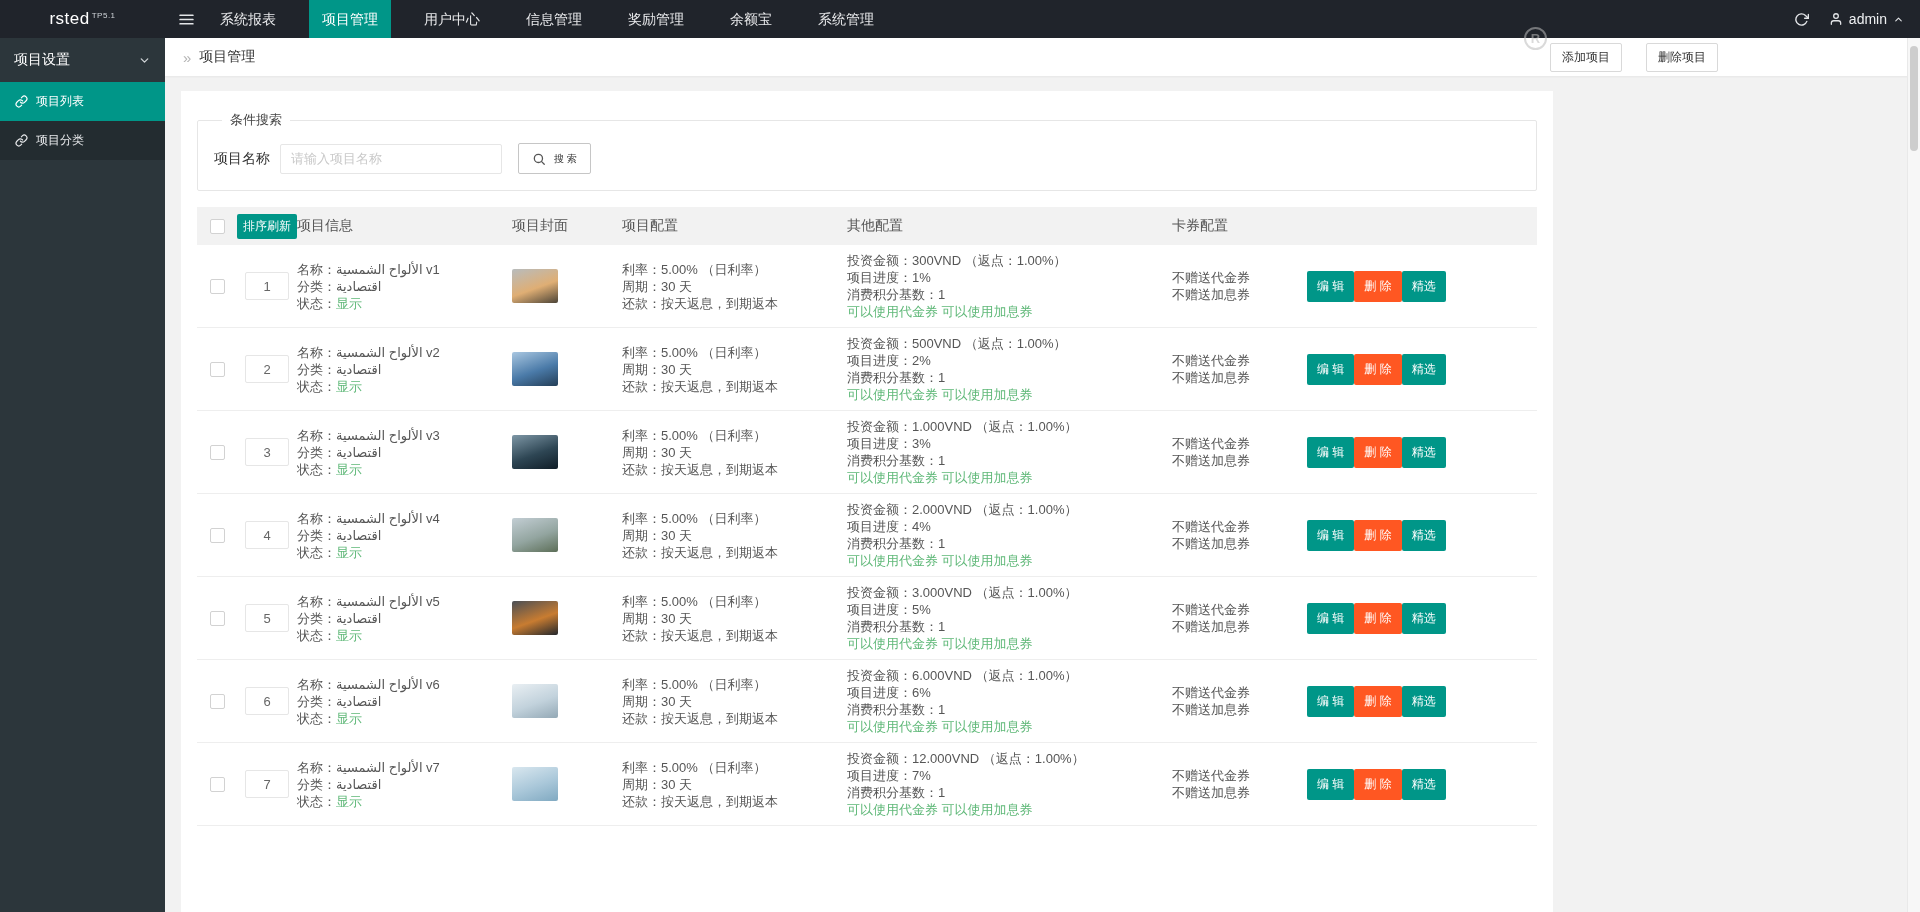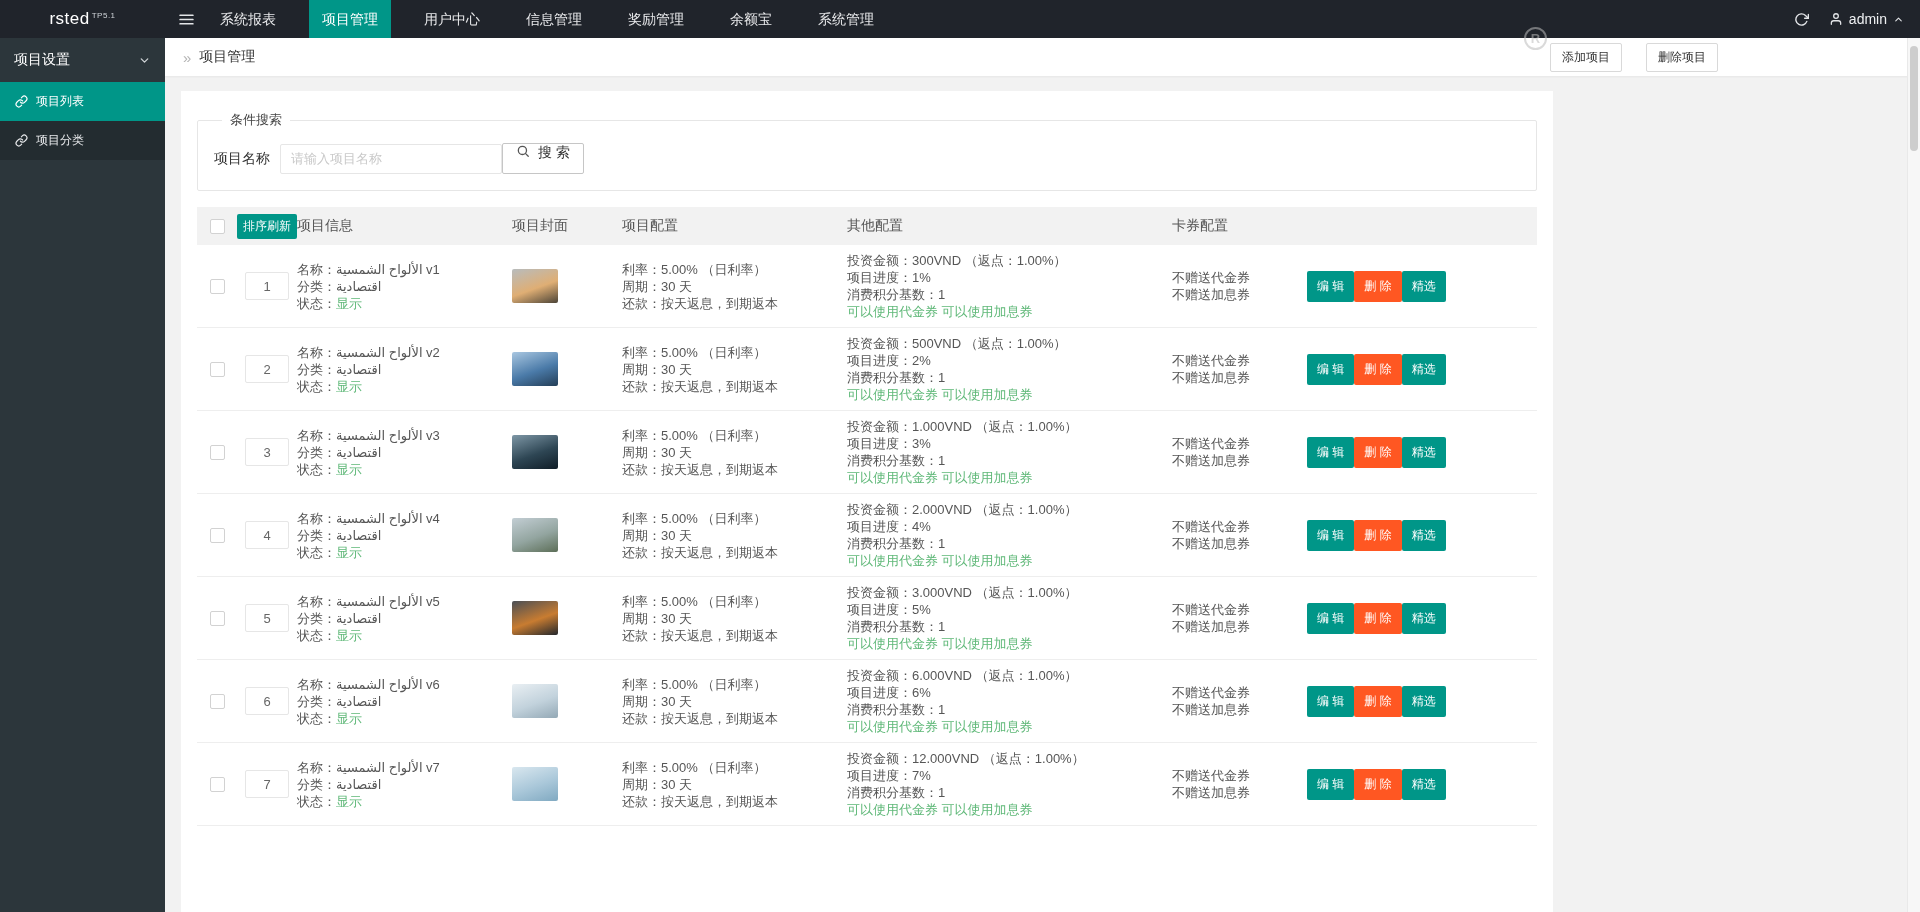--- a/index.html
+++ b/index.html
@@ -47,22 +47,22 @@
   .panel { background:#fff; width:1372px; min-height:850px; padding:18px 16px 10px; }
 
   
   .search-fieldset { border:1px solid #e6e6e6; border-radius:2px; margin:2px 0 16px; padding:10px 16px 16px; }
   .search-fieldset legend { font-size:13px; color:#444; padding:0 8px; margin-left:8px; }
   .search-row { display:flex; align-items:center; margin-top:4px; }
   .search-label { font-size:14px; color:#333; margin-right:10px; }
   .search-input { width:222px; height:30px; border:1px solid #e6e6e6; border-radius:2px;
     padding:0 10px; font-size:13px; color:#333; outline:none; }
   .search-input::placeholder { color:#c9c9c9; }
-  .search-btn { height:31px; display:inline-flex; align-items:flex-start; gap:8px;
-    background:#fff; border:1px solid #c6c6c6; border-radius:2px; padding:0 13px; font-size:14px; color:#333; cursor:pointer; }
+  .search-btn { margin-left:16px; height:31px; display:inline-flex; align-items:center; gap:8px;
+    background:#fff; border:1px solid #c6c6c6; border-radius:2px; padding:0 13px; font-size:10px; color:#333; cursor:pointer; }
   .search-btn svg { width:14px; height:14px; stroke:#555; }
 
   
   .thead { display:flex; align-items:center; background:#f2f2f2; height:38px; font-size:14px; color:#555; }
   .col { flex:0 0 auto; }
   .col-check { width:40px; display:flex; justify-content:center; }
   .col-sort { width:60px; display:flex; justify-content:center; }
   .col-info { width:215px; }
   .col-cover { width:110px; }
   .col-config { width:225px; }

